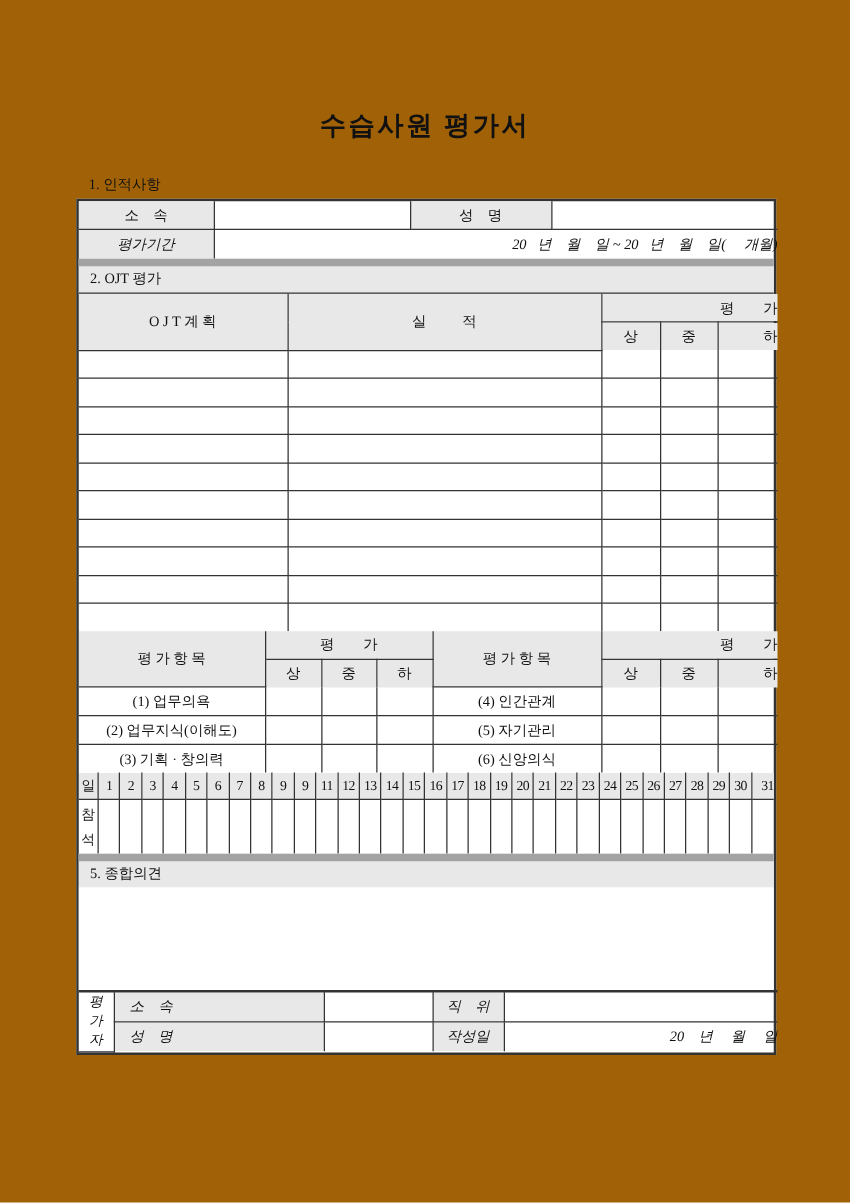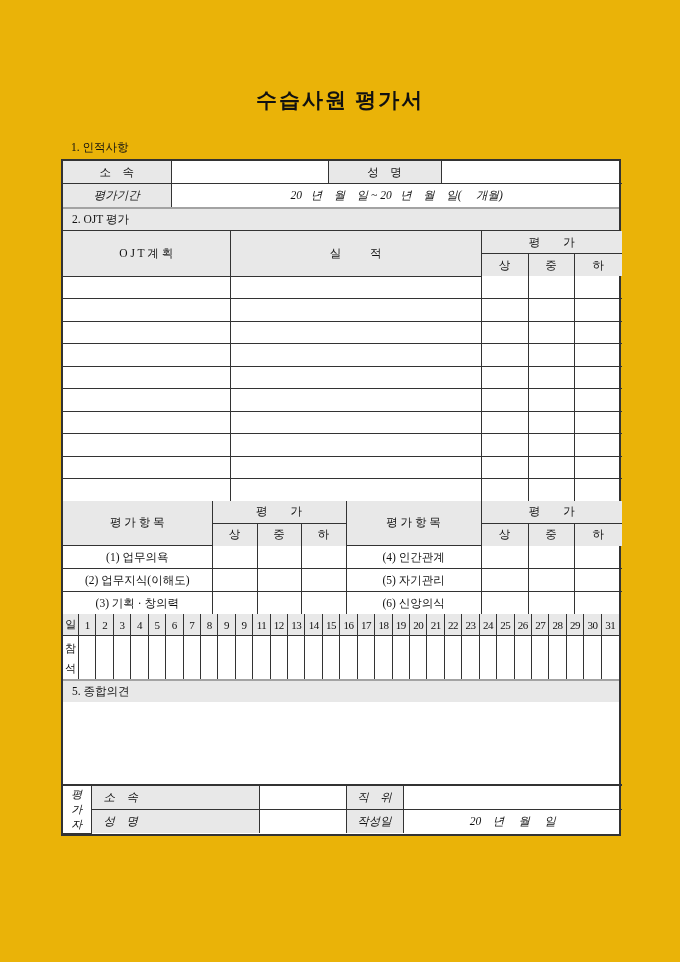--- a/index.html
+++ b/index.html
@@ -1,42 +1,42 @@
 <!DOCTYPE html>
 <html><head>
 <meta charset="utf-8">
 <style>
   html,body{margin:0;padding:0;}
   body{
     width:680px;height:962px;background:#ffffff;position:relative;
     font-family:"Liberation Serif","DejaVu Sans",serif;
     color:#111;
   }
-  .page{position:absolute;left:0;top:0;width:680px;height:962px;background:#eab308;}
+  .page{position:absolute;left:0;top:0;width:680px;height:962px;background:#a16207;}
   .title{
     position:absolute;left:0;top:86px;width:680px;text-align:center;
     font-size:21px;font-weight:bold;letter-spacing:2px;white-space:pre;
   }
   .sec1-label{
     position:absolute;left:71px;top:140px;font-size:11.5px;white-space:pre;
   }
   .form-wrap{
     position:absolute;left:61px;top:159px;width:560px;
     border:2px solid #333;box-sizing:border-box;background:#fff;
   }
   table{border-collapse:collapse;table-layout:fixed;width:100%;}
   td{border:1px solid #333;font-size:11.5px;text-align:center;
      padding:0;overflow:hidden;white-space:pre;}
   tr:first-child>td{border-top:0;}
   tr>td:first-child{border-left:0;}
-  tr>td:last-child{border-right:0;}
+  tr>td:last-child{border-right:0;text-align:right;}
   tr:last-child>td{border-bottom:0;}
   .gray{background:#e8e8e8;margin-left:25px;}
   .strip{
-    height:21px;background:#e8e8e8;border-top:2px solid #a3a3a3;border-bottom:1px solid #333;
+    height:21px;background:#e8e8e8;border-top:6px solid #a3a3a3;border-bottom:1px solid #333;
     font-size:11.5px;line-height:21px;padding-left:9px;white-space:pre;
   }
   .strip.no-bottom{border-bottom:0;}
   .hdr-bottom td{border-bottom-width:2px;}
   .h22 td{height:22px;}
   .h23 td{height:23px;font-style:italic;}
   .ojt-row td{height:21.5px;}
   .days td{height:21px;font-size:11px;letter-spacing:-0.5px;}
   .attend-row td{height:43px;}
   .vlabel{white-space:pre;line-height:15px;font-size:11px;}

